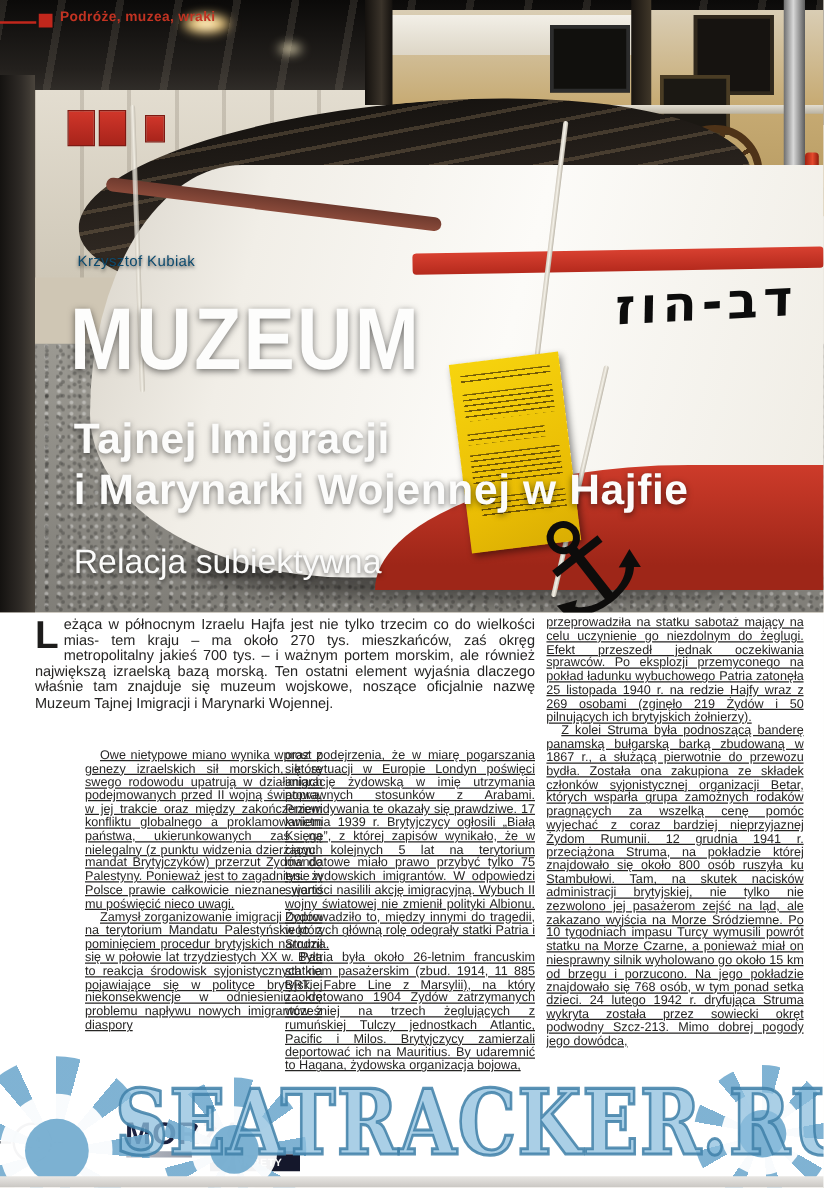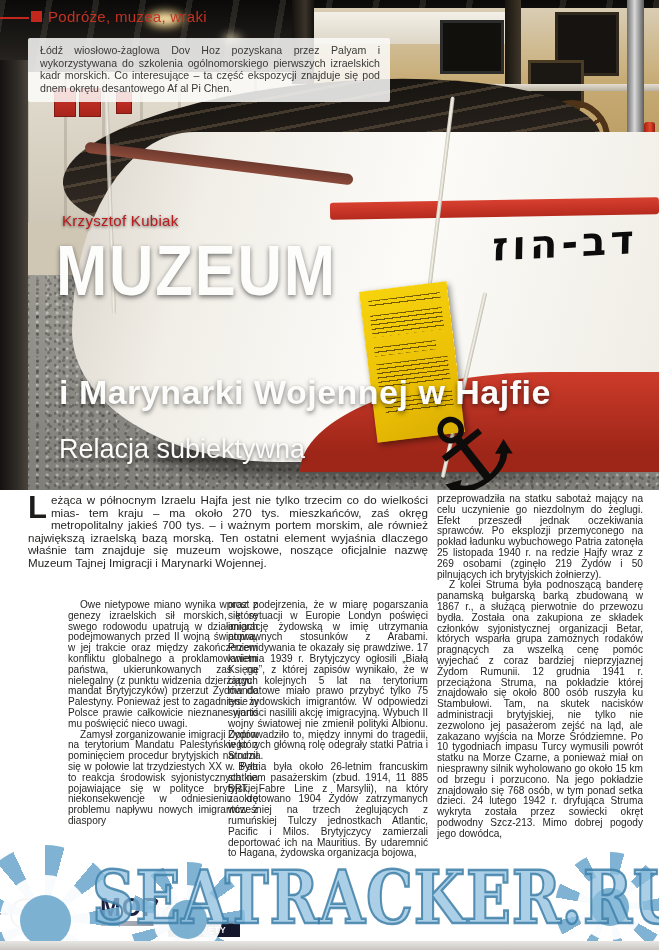--- a/index.html
+++ b/index.html
@@ -77,36 +77,36 @@
   .sign{left:368px;top:286px;width:88px;height:152px;transform:rotate(-7deg);
     background:linear-gradient(160deg,#f7d40e,#e9bc04 70%,#d9ad03);
     box-shadow:2px 3px 6px rgba(0,0,0,0.45);}
   .sign-line{margin:3px 8px 0 8px;background:repeating-linear-gradient(180deg,rgba(70,50,5,0.75) 0 1.1px,transparent 1.1px 4.4px);}
   .anchor-shape{left:418px;top:382px;width:140px;height:120px;color:#0d0c0b;transform:rotate(-38deg);}
   .anchor-shape::before{content:"⚓";font-size:105px;line-height:110px;font-family:"DejaVu Sans",sans-serif;}
 
   
   .cat-line{left:0;top:17px;width:29px;height:2px;background:#c1271c;}
   .cat-square{left:31px;top:11px;width:11px;height:11px;background:#c1271c;}
-  .cat-label{left:48px;top:8px;font-size:15px;font-weight:normal;color:#c23322;letter-spacing:0.3px;}
+  .cat-label{left:48px;top:8px;font-size:11px;font-weight:bold;color:#c23322;letter-spacing:0.3px;}
   .caption-box{left:28px;top:38px;width:340px;padding:6px 10px 7px 12px;background:rgba(252,252,250,0.85);
     border-radius:2px;font-size:10.6px;line-height:12.7px;color:#3b3a38;text-align:justify;}
-  .author{left:62px;top:212px;font-size:15px;color:#b91c1c;text-shadow:0 1px 3px rgba(0,0,0,0.6);letter-spacing:0.3px;}
+  .author{left:62px;top:202px;font-size:12px;color:#0c4a6e;text-shadow:0 1px 3px rgba(0,0,0,0.6);letter-spacing:0.3px;}
   .big-title{left:56px;top:234px;font-size:70px;font-weight:bold;color:#fdfdfc;letter-spacing:2px;
     transform:scaleX(0.88);transform-origin:left top;text-shadow:0 2px 6px rgba(0,0,0,0.55);line-height:74px;}
   .sub1{left:59px;top:332px;font-size:34px;font-weight:bold;color:#fcfcfb;letter-spacing:0.5px;text-shadow:0 2px 5px rgba(0,0,0,0.55);}
   .sub2{left:59px;top:373px;font-size:34px;font-weight:bold;color:#fcfcfb;letter-spacing:0.5px;text-shadow:0 2px 5px rgba(0,0,0,0.55);}
   .tagline{left:59px;top:434px;font-size:27px;font-weight:normal;color:#fbfbfa;text-shadow:0 2px 4px rgba(0,0,0,0.6);}
 
   
   .bodytext{color:#262524;}
   .intro{left:28px;top:494px;width:400px;font-size:11.6px;line-height:12.5px;text-align:justify;}
   .dropcap{float:left;font-size:31px;line-height:25px;font-weight:bold;padding:1px 4px 0 0;color:#1d1c1b;}
   .col{font-size:10.1px;line-height:10.8px;text-align:justify;}
-  .col p{margin:0;}
+  .col p{margin:0;text-decoration:underline;}
   .col p.indent{text-indent:12px;}
   .col1{left:28px;top:600px;width:190px;height:315px;overflow:hidden;margin-left:40px;}
   .col2{left:228px;top:600px;width:200px;height:315px;overflow:hidden;}
   .col3{left:437px;top:494px;width:206px;height:448px;overflow:hidden;}
   .subhead{font-weight:bold;font-size:11.6px;line-height:13px;color:#151413;margin:22px 0 5px 0;}
 
   
   .pagenum{left:10px;top:898px;width:28px;height:28px;border:2.5px solid #3c414c;border-radius:50%;
     font-size:13px;font-weight:bold;color:#2e333e;text-align:center;line-height:28px;background:rgba(255,255,255,0.6);}
   .pagenum::before,.pagenum::after{content:"";position:absolute;top:13px;width:10px;height:2px;background:#3c414c;}
@@ -175,23 +175,23 @@
       <div class="sign-line" style="height:22px;margin-top:7px;"></div>
       <div class="sign-line" style="height:9px;margin-top:10px;margin-right:18px;"></div>
       <div class="sign-line" style="height:26px;margin-top:8px;"></div>
       <div class="sign-line" style="height:16px;margin-top:9px;margin-left:12px;"></div>
     </div>
     <div class="abs anchor-shape"></div>
 
     <div class="abs cat-line"></div>
     <div class="abs cat-square"></div>
     <div class="abs cat-label">Podróże, muzea, wraki</div>
-    <div class="abs caption-box">Łódź wiosłowo-żaglowa Dov Hoz pozyskana przez Palyam i wykorzystywana do szkolenia ogólnomorskiego pierwszych izraelskich kadr morskich. Co interesujące – ta część ekspozycji znajduje się pod dnem okrętu desantowego Af al Pi Chen.</div>
     <div class="abs author">Krzysztof Kubiak</div>
     <div class="abs big-title">MUZEUM</div>
+    <div class="abs sub1">Tajnej Imigracji</div>
     <div class="abs sub2">i Marynarki Wojennej w Hajfie</div>
     <div class="abs tagline">Relacja subiektywna</div>
   </div>
 
   <div class="abs intro bodytext">
     <span class="dropcap">L</span><span>eżąca w północnym Izraelu Hajfa jest nie tylko trzecim co do wielkości mias- tem kraju – ma około 270 tys. mieszkańców, zaś okręg metropolitalny jakieś 700 tys. – i ważnym portem morskim, ale również największą izraelską bazą morską. Ten ostatni element wyjaśnia dlaczego właśnie tam znajduje się muzeum wojskowe, noszące oficjalnie nazwę Muzeum Tajnej Imigracji i Marynarki Wojennej.</span>
   </div>
 
   <div class="abs col col1 bodytext">
     <p class="indent">Owe nietypowe miano wynika wprost z genezy izraelskich sił morskich, które swego rodowodu upatrują w działaniach podejmowanych przed II wojną światową, w jej trakcie oraz między zakończeniem konfliktu globalnego a proklamowaniem państwa, ukierunkowanych zaś na nielegalny (z punktu widzenia dzierżących mandat Brytyjczyków) przerzut Żydów do Palestyny. Ponieważ jest to zagadnienie w Polsce prawie całkowicie nieznane warto mu poświęcić nieco uwagi.</p>

